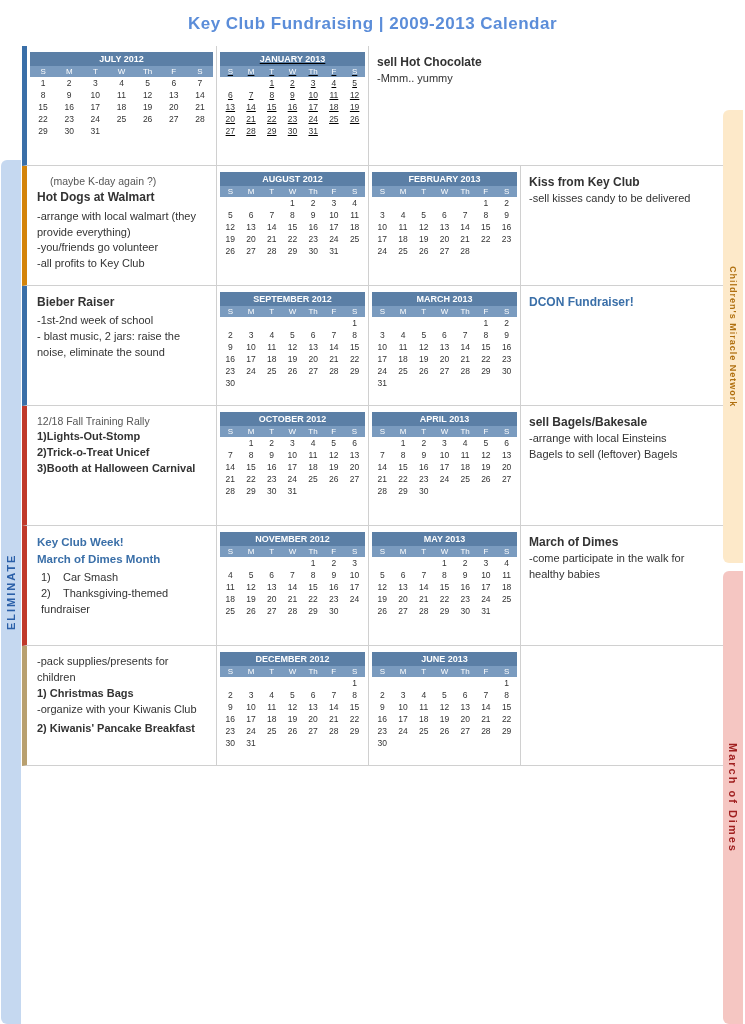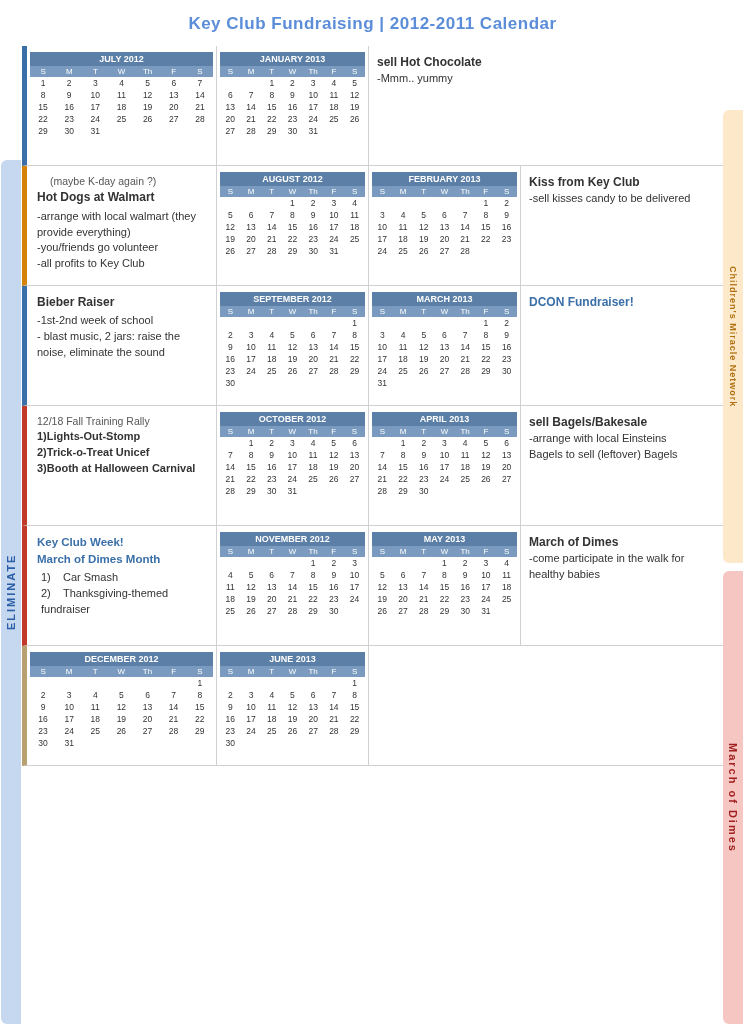--- a/index.html
+++ b/index.html
@@ -81,21 +81,21 @@
 <div class="wrapper" style="position:relative; width:745px; min-height:1024px; background:#fff;">
 
   <div class="left-sidebar" style="width:22px; min-height:1024px; display:flex; align-items:center; justify-content:center;">
     <div class="sidebar-tab sidebar-tab-eliminate" style="height:340px; width:20px; writing-mode:vertical-rl; transform:rotate(180deg); background:#c5d8f0; color:#2a5fa8; font-size:11px; font-weight:bold; display:flex; align-items:center; justify-content:center; border-radius:0 6px 6px 0; letter-spacing:2px; margin-top:160px;">
       <span>ELIMINATE</span>
     </div>
   </div>
 
   <div class="content-area" style="flex:1;">
 
-    <div style="text-align:center; color:#5b8dd9; font-size:17px; font-weight:bold; padding:14px 0 12px 0; letter-spacing:0.5px;">Key Club Fundraising | 2012-2011 Calendar</div>
+    <div style="text-align:center; color:#5b8dd9; font-size:17px; font-weight:bold; padding:14px 0 12px 0; letter-spacing:0.5px;">Key Club Fundraising | 2009-2013 Calendar</div>
 
     <div id="rows-container">
         <div style="display: grid; grid-template-columns: 190px 152px 152px 186px; border-bottom: 1px solid rgb(208, 208, 208); min-height: 120px; border-left: 5px solid rgb(58, 111, 168);">
           <div style="padding: 3px 2px; border-right: 1px solid rgb(208, 208, 208);">
             <div style="padding: 3px 1px;">
               <table class="mini-cal" style="width:100%; border-collapse:collapse;">
                 <tbody>
                   <tr>
                     <td colspan="7" style="background:#5b7fa6; color:white; text-align:center; font-size:9px; font-weight:bold; padding:2px 0;">JULY 2012</td>
                   </tr>
@@ -151,21 +151,21 @@
                     <td style="text-align:center; font-size:8.5px; color:#333; padding:1px 0;"></td>
                     <td style="text-align:center; font-size:8.5px; color:#333; padding:1px 0;"></td>
                     <td style="text-align:center; font-size:8.5px; color:#333; padding:1px 0;"></td>
                     <td style="text-align:center; font-size:8.5px; color:#333; padding:1px 0;"></td>
                   </tr>
                 </tbody>
               </table>
             </div>
           </div>
           <div style="padding: 3px 2px; border-right: 1px solid rgb(208, 208, 208);">
-            <div style="padding: 3px 1px;">
+            <div style="padding: 3px 1px; text-decoration: underline;">
               <table class="mini-cal" style="width:100%; border-collapse:collapse;">
                 <tbody>
                   <tr>
                     <td colspan="7" style="background:#5b7fa6; color:white; text-align:center; font-size:9px; font-weight:bold; padding:2px 0;">JANUARY 2013</td>
                   </tr>
                   <tr>
                     <td style="background:#7a9bbf; color:white; text-align:center; font-size:8px; padding:1px 0;">S</td>
                     <td style="background:#7a9bbf; color:white; text-align:center; font-size:8px; padding:1px 0;">M</td>
                     <td style="background:#7a9bbf; color:white; text-align:center; font-size:8px; padding:1px 0;">T</td>
                     <td style="background:#7a9bbf; color:white; text-align:center; font-size:8px; padding:1px 0;">W</td>
@@ -806,20 +806,26 @@
                 </tbody>
               </table>
             </div>
           </div>
           <div style="padding: 8px; font-size: 11px; line-height: 1.45; color: rgb(51, 51, 51);">
             <div style="font-weight:bold; font-size:12px;">March of Dimes</div>
             <div>-come participate in the walk for healthy babies</div>
           </div>
         </div>
         <div style="display: grid; grid-template-columns: 190px 152px 152px 186px; border-bottom: 1px solid rgb(208, 208, 208); min-height: 120px; border-left: 5px solid rgb(184, 160, 112);">
+          <div style="padding: 8px 8px 8px 10px; font-size: 11px; line-height: 1.45; color: rgb(51, 51, 51); border-right: 1px solid rgb(208, 208, 208);">
+            <div>-pack supplies/presents for children</div>
+            <div style="font-weight:bold;">1) Christmas Bags</div>
+            <div>-organize with your Kiwanis Club</div>
+            <div style="font-weight:bold; margin-top:3px;">2) Kiwanis' Pancake Breakfast</div>
+          </div>
           <div style="padding: 3px 2px; border-right: 1px solid rgb(208, 208, 208);">
             <div style="padding: 3px 1px;">
               <table class="mini-cal" style="width:100%; border-collapse:collapse;">
                 <tbody>
                   <tr>
                     <td colspan="7" style="background:#5b7fa6; color:white; text-align:center; font-size:9px; font-weight:bold; padding:2px 0;">DECEMBER 2012</td>
                   </tr>
                   <tr>
                     <td style="background:#7a9bbf; color:white; text-align:center; font-size:8px; padding:1px 0;">S</td>
                     <td style="background:#7a9bbf; color:white; text-align:center; font-size:8px; padding:1px 0;">M</td>

